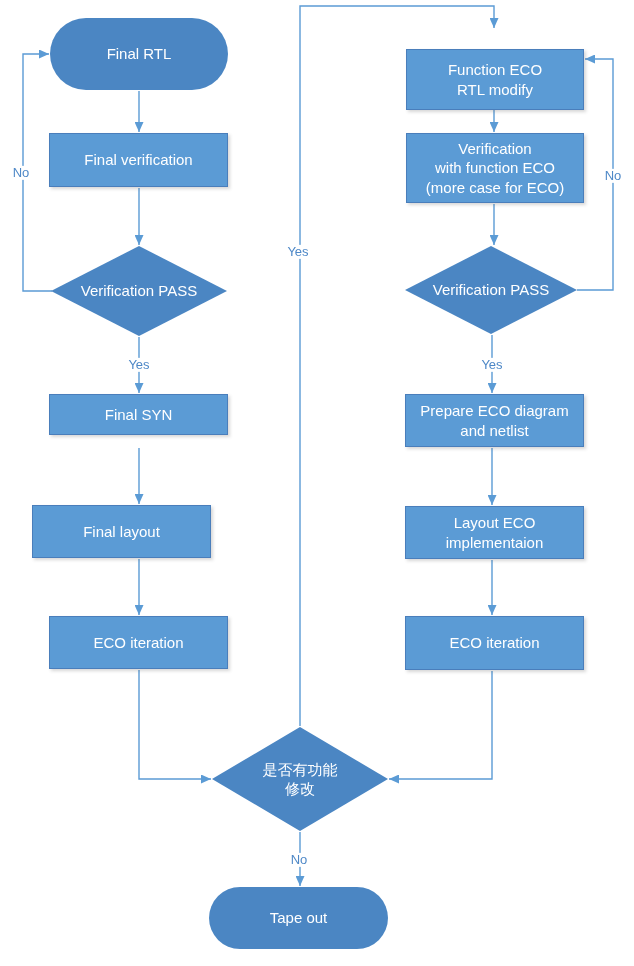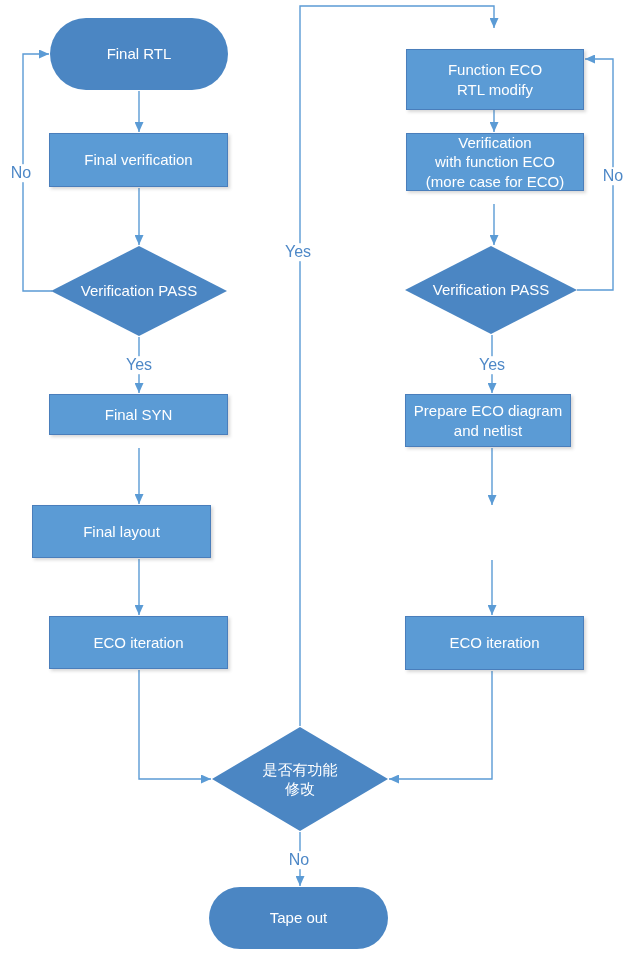--- a/index.html
+++ b/index.html
@@ -31,21 +31,21 @@
   }
   .decision{
     background:var(--terminal-fill);
     clip-path:polygon(50% 0,100% 50%,50% 100%,0 50%);
   }
   .edge-label{
     position:absolute;
     transform:translate(-50%,-50%);
     background:#ffffff;
     color:var(--edge-label);
-    font-size:16px;
+    font-size:13px;
     padding:0 3px;
     line-height:1.1;
   }
 </style>
 </head>
 <body>
 
 <div id="canvas">
 
   <svg id="wires" viewBox="0 0 634 966" xmlns="http://www.w3.org/2000/svg">
@@ -96,35 +96,39 @@
 
   <div class="node process" style="left:49px;top:616px;width:179px;height:53px;">
     <span>ECO iteration</span>
   </div>
 
   <div class="node process" style="left:406px;top:29px;width:178px;height:61px;margin-top:20px;">
     <span>Function ECO
 RTL modify</span>
   </div>
 
-  <div class="node process" style="left:406px;top:133px;width:178px;height:58px;">
+  <div class="node process" style="left:406px;top:133px;width:178px;height:70px;">
     <span>Verification
 with function ECO
 (more case for ECO)</span>
   </div>
 
   <div class="node decision" style="left:405px;top:246px;width:172px;height:88px;">
     <span>Verification PASS</span>
   </div>
 
-  <div class="node process" style="left:405px;top:394px;width:166px;height:53px;">
+  <div class="node process" style="left:405px;top:394px;width:179px;height:53px;">
     <span>Prepare ECO diagram
 and netlist</span>
   </div>
 
+  <div class="node process" style="left:405px;top:506px;width:179px;height:53px;">
+    <span>Layout ECO
+implementaion</span>
+  </div>
 
   <div class="node process" style="left:405px;top:616px;width:179px;height:54px;">
     <span>ECO iteration</span>
   </div>
 
   <div class="node decision" style="left:212px;top:727px;width:176px;height:104px;">
     <span>是否有功能
 修改</span>
   </div>
 

